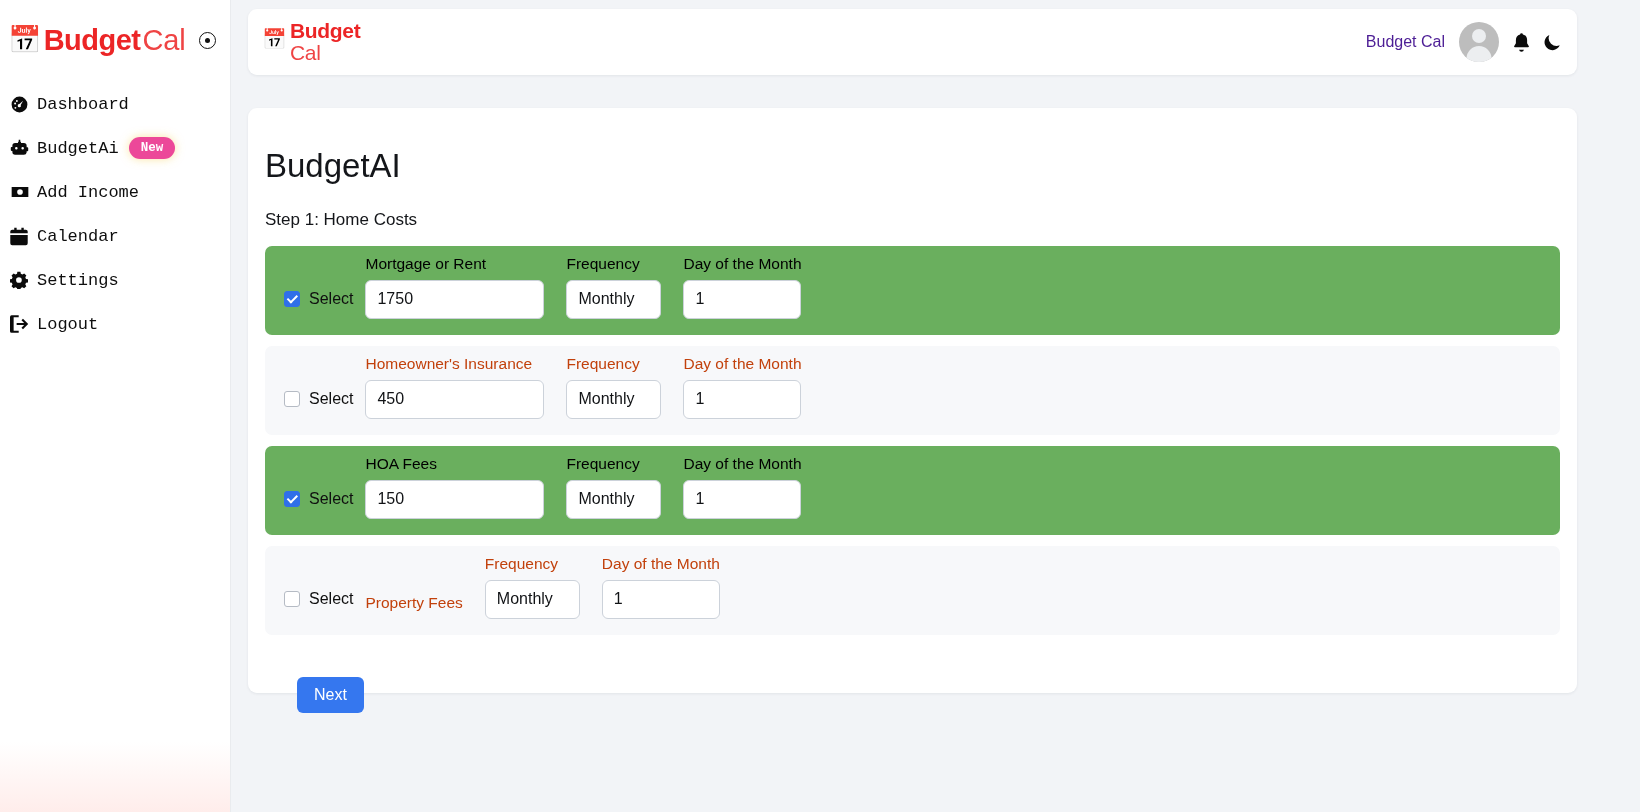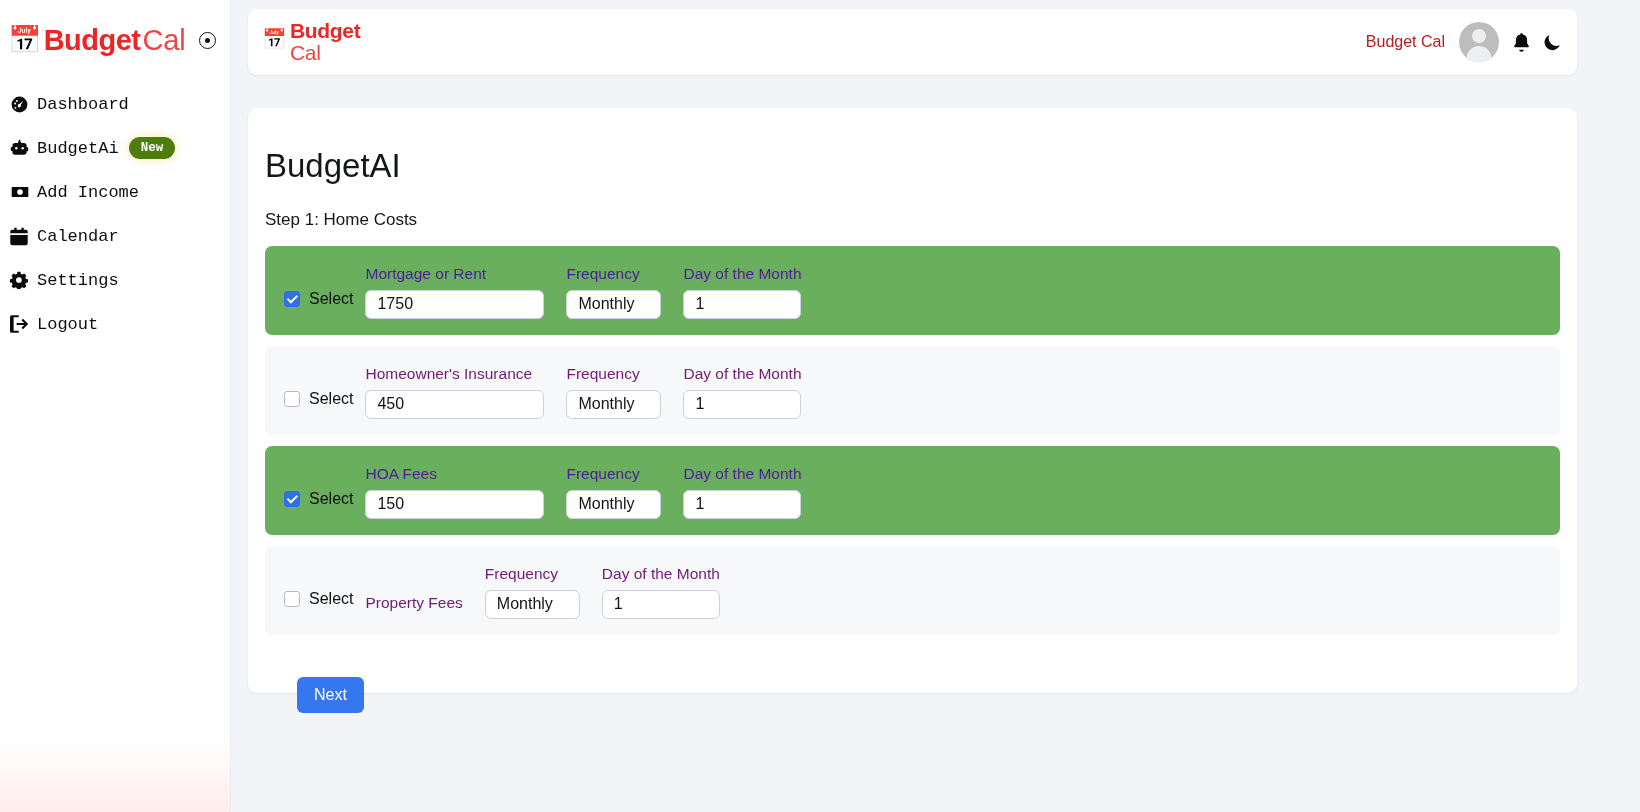--- a/index.html
+++ b/index.html
@@ -71,21 +71,21 @@
     width: 21px;
     display: inline-flex;
     align-items: center;
     justify-content: flex-start;
     margin-right: 6px;
     flex: none;
   }
   .sb-item .ico svg { display: block; }
   .badge-new {
     margin-left: 10px;
-    background: #4d7c0f;
+    background: #ec4899;
     color: #ffffff;
     font-size: 12.5px;
     font-weight: bold;
     border-radius: 12px;
     padding: 4px 12px;
     box-shadow: 0 0 10px rgba(246,207,87,0.55);
   }
 
   
   #main {
@@ -106,21 +106,21 @@
     align-items: center;
     justify-content: space-between;
     padding: 0 16px 0 14px;
   }
   .tb-logo { display: flex; align-items: center; }
   .tb-logo .cal-emoji { font-size: 20px; line-height: 1; margin-right: 3px; margin-top: -6px; }
   .tb-logo .words { display: flex; flex-direction: column; line-height: 1.05; }
   .tb-logo .w-budget { font-size: 21px; font-weight: bold; color: #ec2526; letter-spacing: -0.3px; }
   .tb-logo .w-cal { font-size: 21px; font-weight: normal; color: #ef4444; letter-spacing: -0.2px; }
   .tb-right { display: flex; align-items: center; gap: 14px; }
-  .tb-user { font-size: 16px; color: #b91c1c; }
+  .tb-user { font-size: 16px; color: #4c1d95; }
   .avatar {
     width: 40px; height: 40px; border-radius: 50%;
     background: #bdbdbd;
     position: relative;
     overflow: hidden;
     flex: none;
   }
   .avatar::before {
     content: ""; position: absolute; left: 50%; top: 7px;
     transform: translateX(-50%);
@@ -191,25 +191,25 @@
   }
   .select-label { font-size: 16px; color: #0f0f0f; margin-left: 9px; }
 
   .field { display: flex; flex-direction: column; flex: none; }
   .field-label {
     font-size: 15.5px;
     margin-bottom: 6px;
     line-height: 1.2;
     white-space: nowrap;
   }
-  .cost-row.selected .field-label { color: #4c1d95; }
-  .cost-row.unselected .field-label { color: #701a75; }
+  .cost-row.selected .field-label { color: #000000; }
+  .cost-row.unselected .field-label { color: #c2410c; }
 
   .inp {
-    height: 29px;
+    height: 39px;
     border: 1px solid #ccd2da;
     border-radius: 6px;
     background: #ffffff;
     font-family: "Liberation Sans", sans-serif;
     font-size: 16px;
     color: #111316;
     padding: 0 11px;
     outline: none;
   }
   .inp-amount { width: 179px; }

